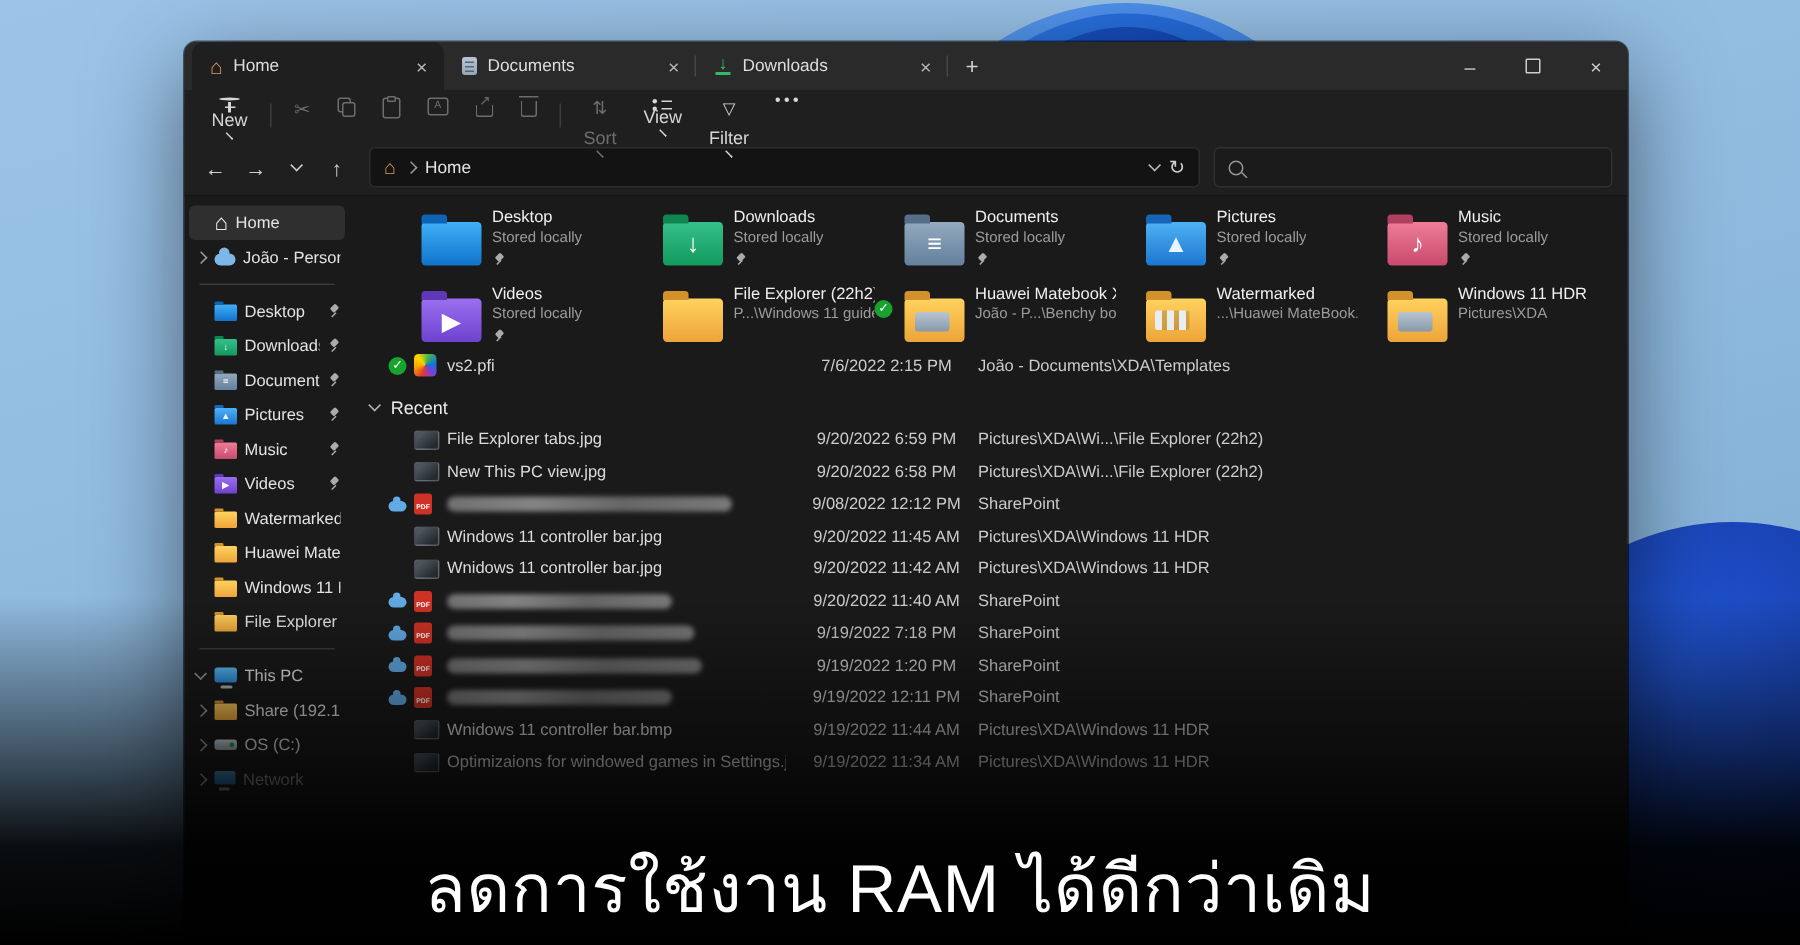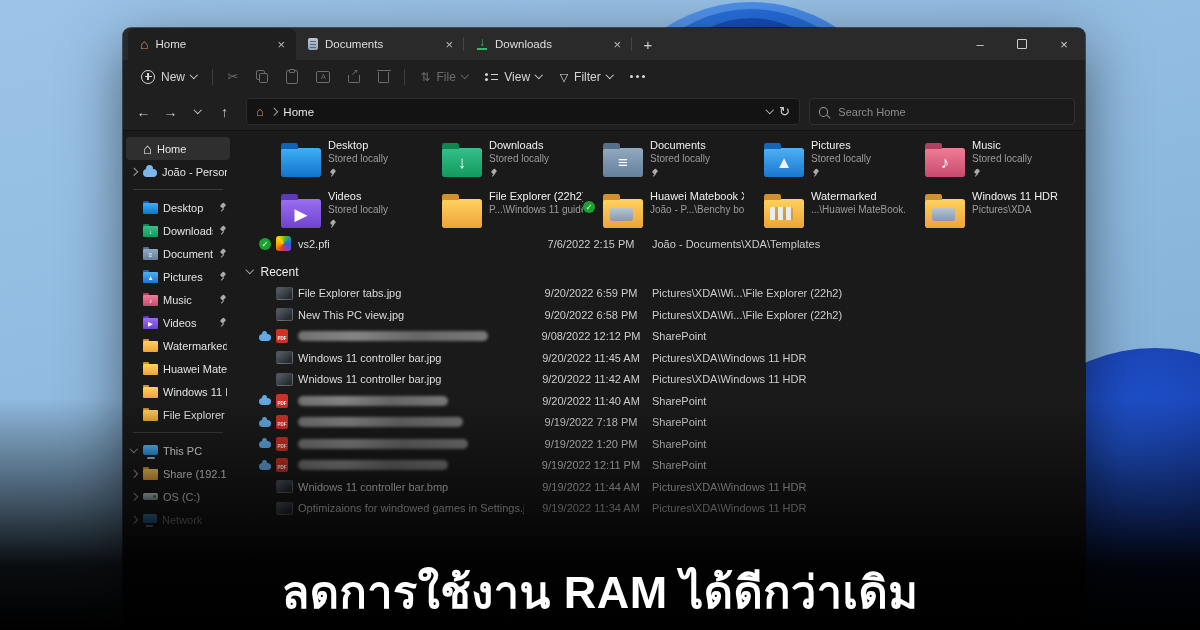--- a/index.html
+++ b/index.html
@@ -11,21 +11,21 @@
   
   .bloom-top{position:absolute;left:596px;top:0;width:310px;height:28px;overflow:hidden;z-index:1;}
   .bloom-top .p0{position:absolute;left:-8px;top:2px;width:326px;height:190px;border-radius:50% 50% 0 0/90% 90% 0 0;background:linear-gradient(90deg,#5d9cef,#3c82e6);}
   .bloom-top .p1{position:absolute;left:14px;top:9px;width:282px;height:170px;border-radius:50% 50% 0 0/90% 90% 0 0;background:linear-gradient(90deg,#2e77e2,#1e63d4);}
   .bloom-top .p2{position:absolute;left:44px;top:18px;width:222px;height:150px;border-radius:50% 50% 0 0/90% 90% 0 0;background:linear-gradient(90deg,#1a55c4,#1243ae);}
   .bloom-circle{position:absolute;left:983px;top:348px;width:344px;height:344px;border-radius:50%;z-index:1;
     background:radial-gradient(circle at 38% 30%,#2258d8 0%,#163ba6 55%,#0d2b88 100%);}
   .bottom-fade{position:absolute;left:0;top:398px;width:1200px;height:232px;z-index:50;pointer-events:none;
     background:linear-gradient(180deg,rgba(0,0,0,0) 0%,rgba(0,0,0,.55) 45%,rgba(0,0,0,.93) 72%,#000 100%);}
   .caption{position:absolute;left:0;right:0;top:556px;z-index:60;text-align:center;
-    color:#fff;font-size:45px;font-weight:700;letter-spacing:.5px;}
+    color:#fff;font-size:45px;font-weight:400;letter-spacing:.5px;}
 
   
   .window{position:absolute;left:123px;top:28px;width:962px;height:602px;z-index:10;
     background:#1a1a1a;border-radius:8px 8px 0 0;overflow:hidden;
     box-shadow:0 18px 60px rgba(0,0,0,.5),0 0 0 1px rgba(0,0,0,.55);}
 
   
   .tabstrip{height:32px;background:#2a2a2a;display:flex;align-items:stretch;padding-left:5px;}
   .tabs{display:flex;}
   .tab{width:168px;display:flex;align-items:center;gap:7px;padding:0 7px 0 12px;font-size:11.5px;color:#dedede;position:relative;box-sizing:border-box;}
@@ -33,21 +33,21 @@
   .tab:not(.active)::after{content:"";position:absolute;right:0;top:9px;bottom:9px;width:1px;background:#454545;}
   .tab-label{flex:1;white-space:nowrap;overflow:hidden;}
   .tab-close{font-size:13px;color:#b8b8b8;padding:0 4px;line-height:1;}
   .newtab{width:32px;display:flex;align-items:center;justify-content:center;color:#cfcfcf;font-size:15px;}
   .wcs{margin-left:auto;display:flex;}
   .wc{width:42px;display:flex;align-items:center;justify-content:center;color:#cfcfcf;font-size:13px;}
   .wc-max-glyph{width:8px;height:8px;border:1px solid #cfcfcf;border-radius:1px;}
 
   
   .toolbar{height:33px;background:#1f1f1f;display:flex;align-items:center;padding:0 10px;gap:2px;}
-  .tb{display:flex;align-items:center;gap:6px;padding:0 8px;height:24px;border-radius:4px;color:#d6d6d6;font-size:12px;}
+  .tb{display:flex;align-items:center;gap:6px;padding:0 8px;height:24px;border-radius:4px;color:#d6d6d6;font-size:12px;flex-direction:column;}
   .tb.disabled{color:#6d6d6d;}
   .tsep{width:1px;height:16px;background:#3d3d3d;margin:0 5px;}
 
   
   .addressrow{height:37px;background:#1f1f1f;display:flex;align-items:center;padding:0 8px;gap:2px;border-bottom:1px solid #121212;}
   .nav-btn{width:25px;height:25px;display:flex;align-items:center;justify-content:center;color:#cfcfcf;font-size:13px;border-radius:4px;}
   .addr{flex:1;height:25px;background:#131313;border:1px solid #2c2c2c;border-radius:4px;display:flex;align-items:center;padding:0 9px;gap:7px;font-size:11.5px;color:#e5e5e5;margin:0 7px;}
   .addr .spacer{flex:1;}
   .searchbox{width:246px;height:25px;background:#1b1b1b;border:1px solid #303030;border-radius:4px;display:flex;align-items:center;padding:0 9px;gap:8px;margin-right:2px;}
   .searchbox input{background:none;border:none;outline:none;color:#cfcfcf;font-size:11px;width:100%;font-family:inherit;}
@@ -254,21 +254,21 @@
       </div>
     <div class="tb disabled">
         <span class="share-icon"></span>
       </div>
     <div class="tb disabled">
         <span class="trash-icon"></span>
       </div>
     <div class="tsep"></div>
     <div class="tb disabled">
       <span class="sort-icon"></span>
-      <span>File</span>
+      <span>Sort</span>
       <span class="chev chev-down chev-sm"></span>
     </div>
     <div class="tb">
       <span class="view-icon"></span>
       <span>View</span>
       <span class="chev chev-down chev-sm"></span>
     </div>
     <div class="tb">
       <span class="filter-icon"></span>
       <span>Filter</span>
@@ -295,21 +295,20 @@
     <div class="addr">
       <span class="addr-home-icon"></span>
       <span class="chev chev-right chev-sm" style="color:#9a9a9a"></span>
       <span>Home</span>
       <span class="spacer"></span>
       <span class="chev chev-down chev-sm" style="color:#bdbdbd"></span>
       <span class="refresh-icon" style="color:#cfcfcf"></span>
     </div>
     <div class="searchbox">
       <span class="search-icon"></span>
-      <input type="text" placeholder="Search Home" style="">
     </div>
   </div>
 
   <div class="winbody">
 
     <div class="sidebar">
 
     <div class="srow selected">
           <span class="sexp">
             

